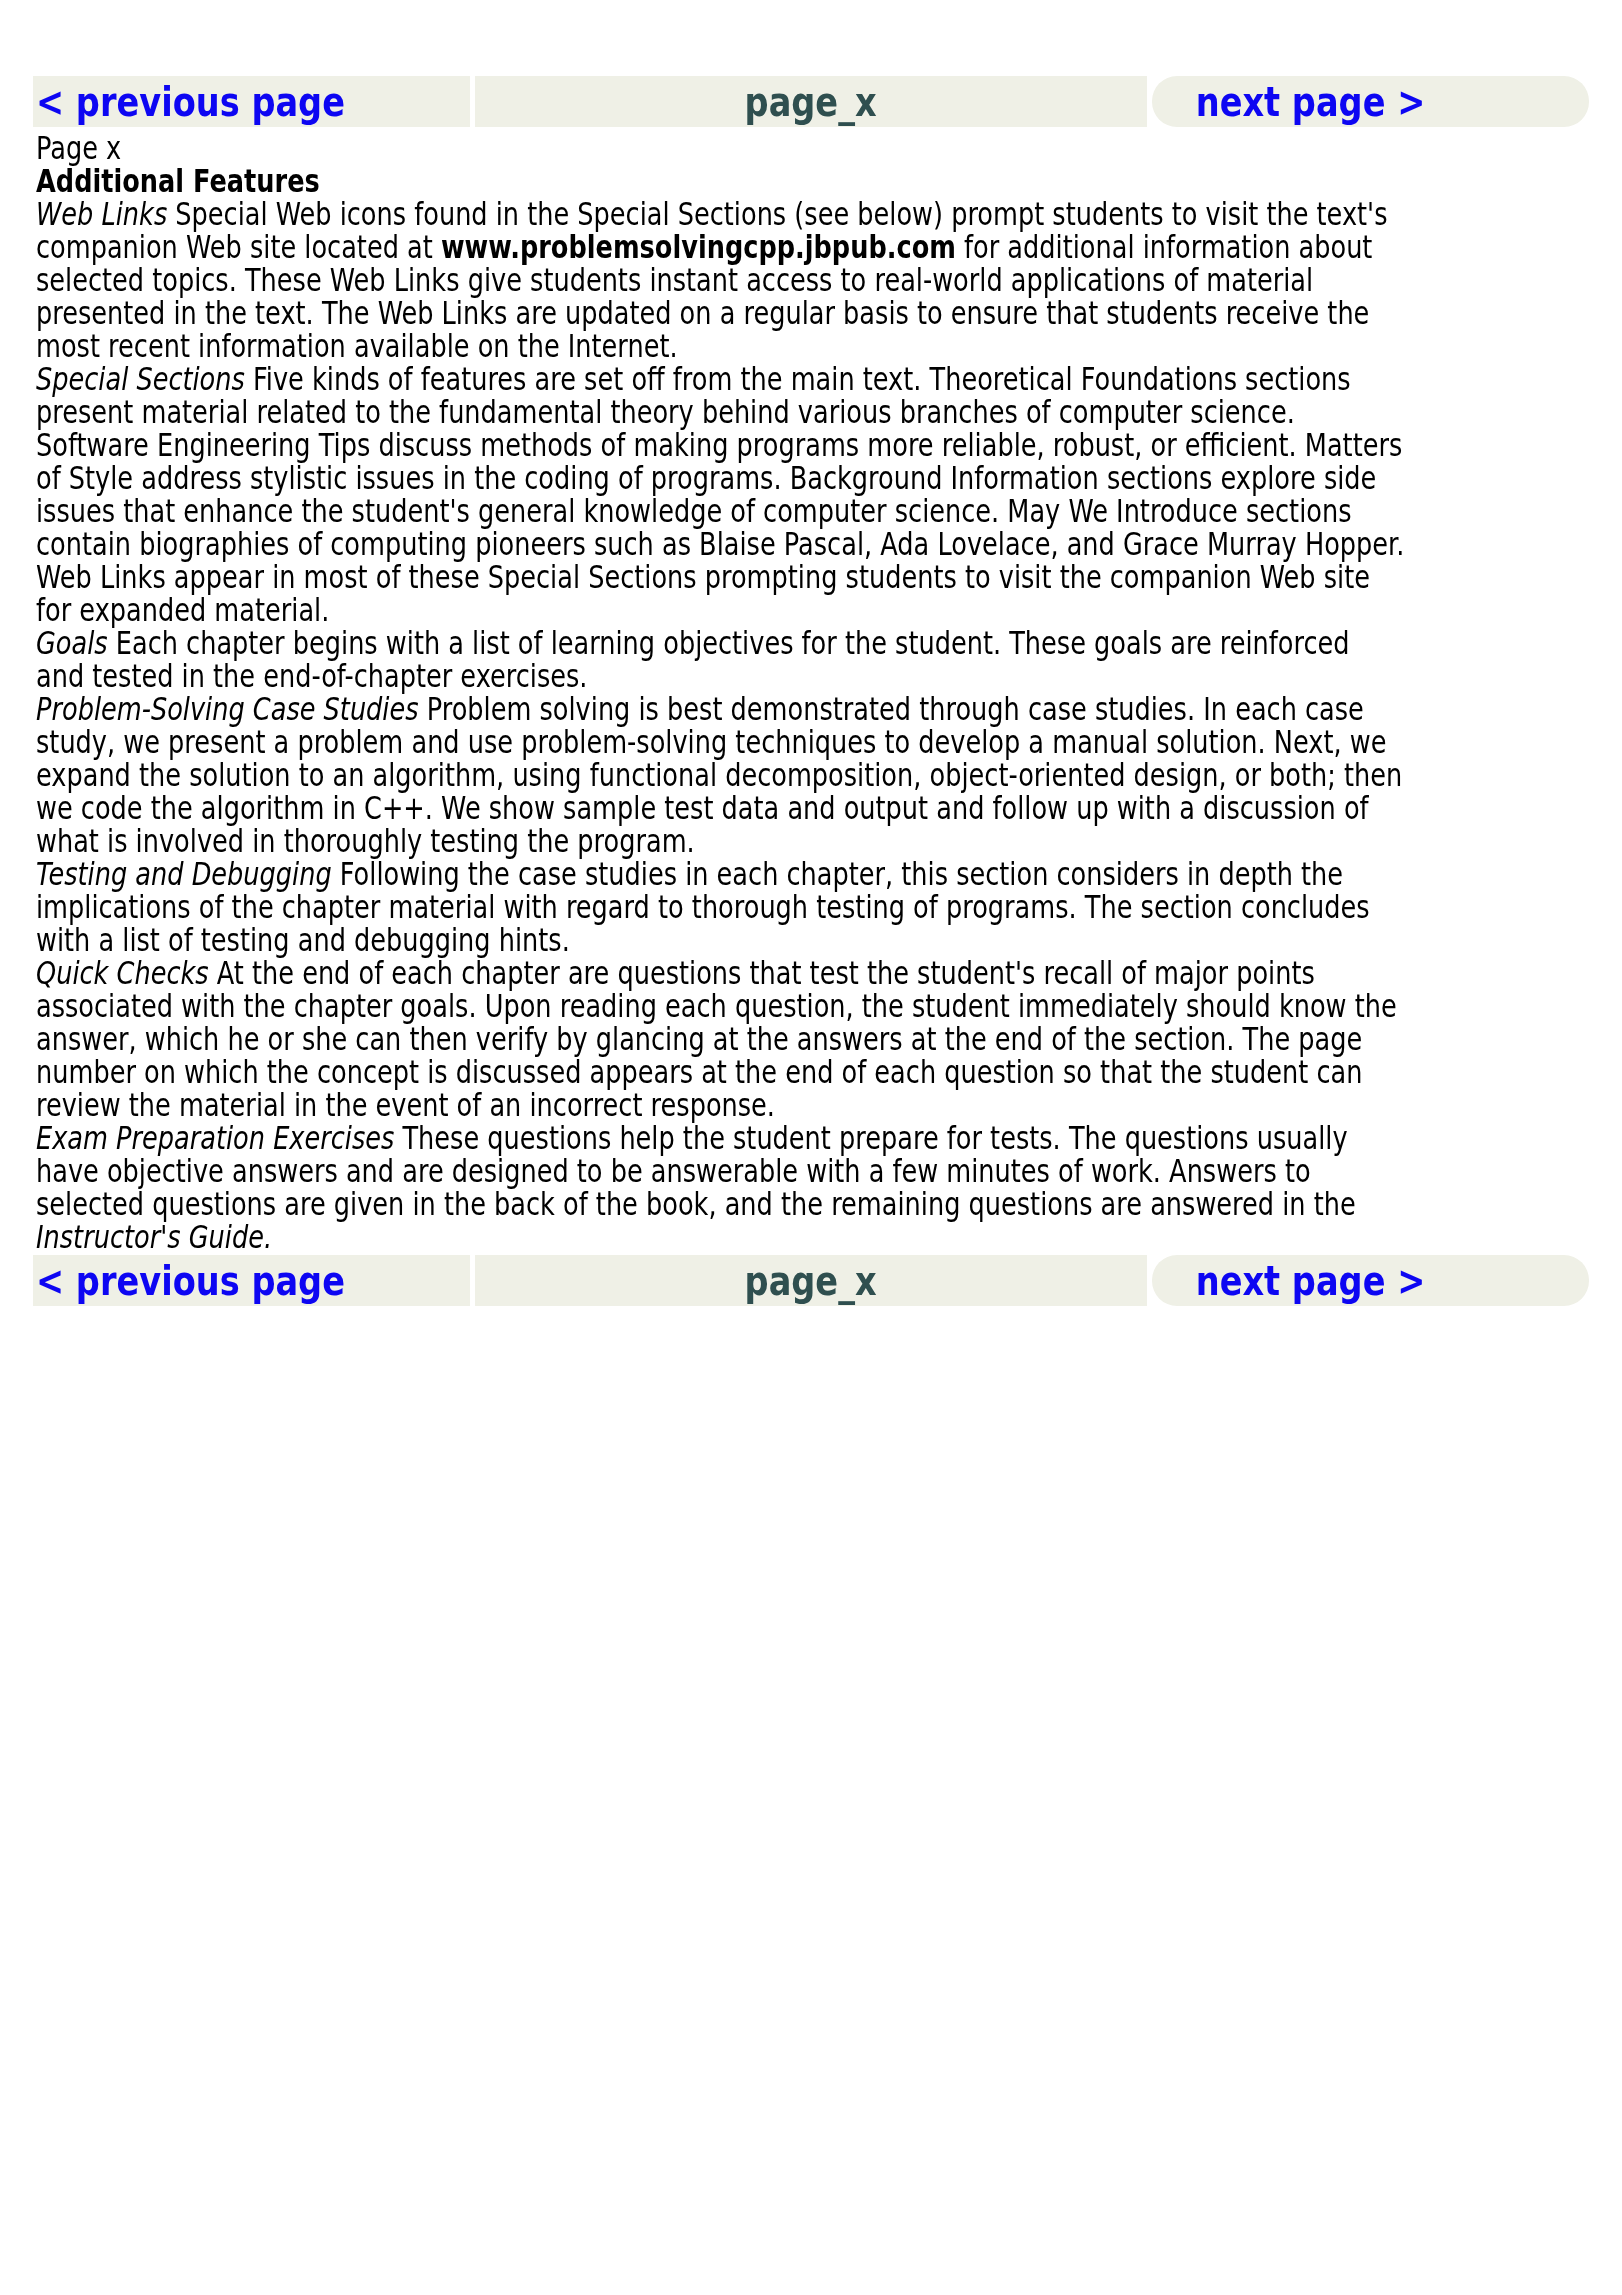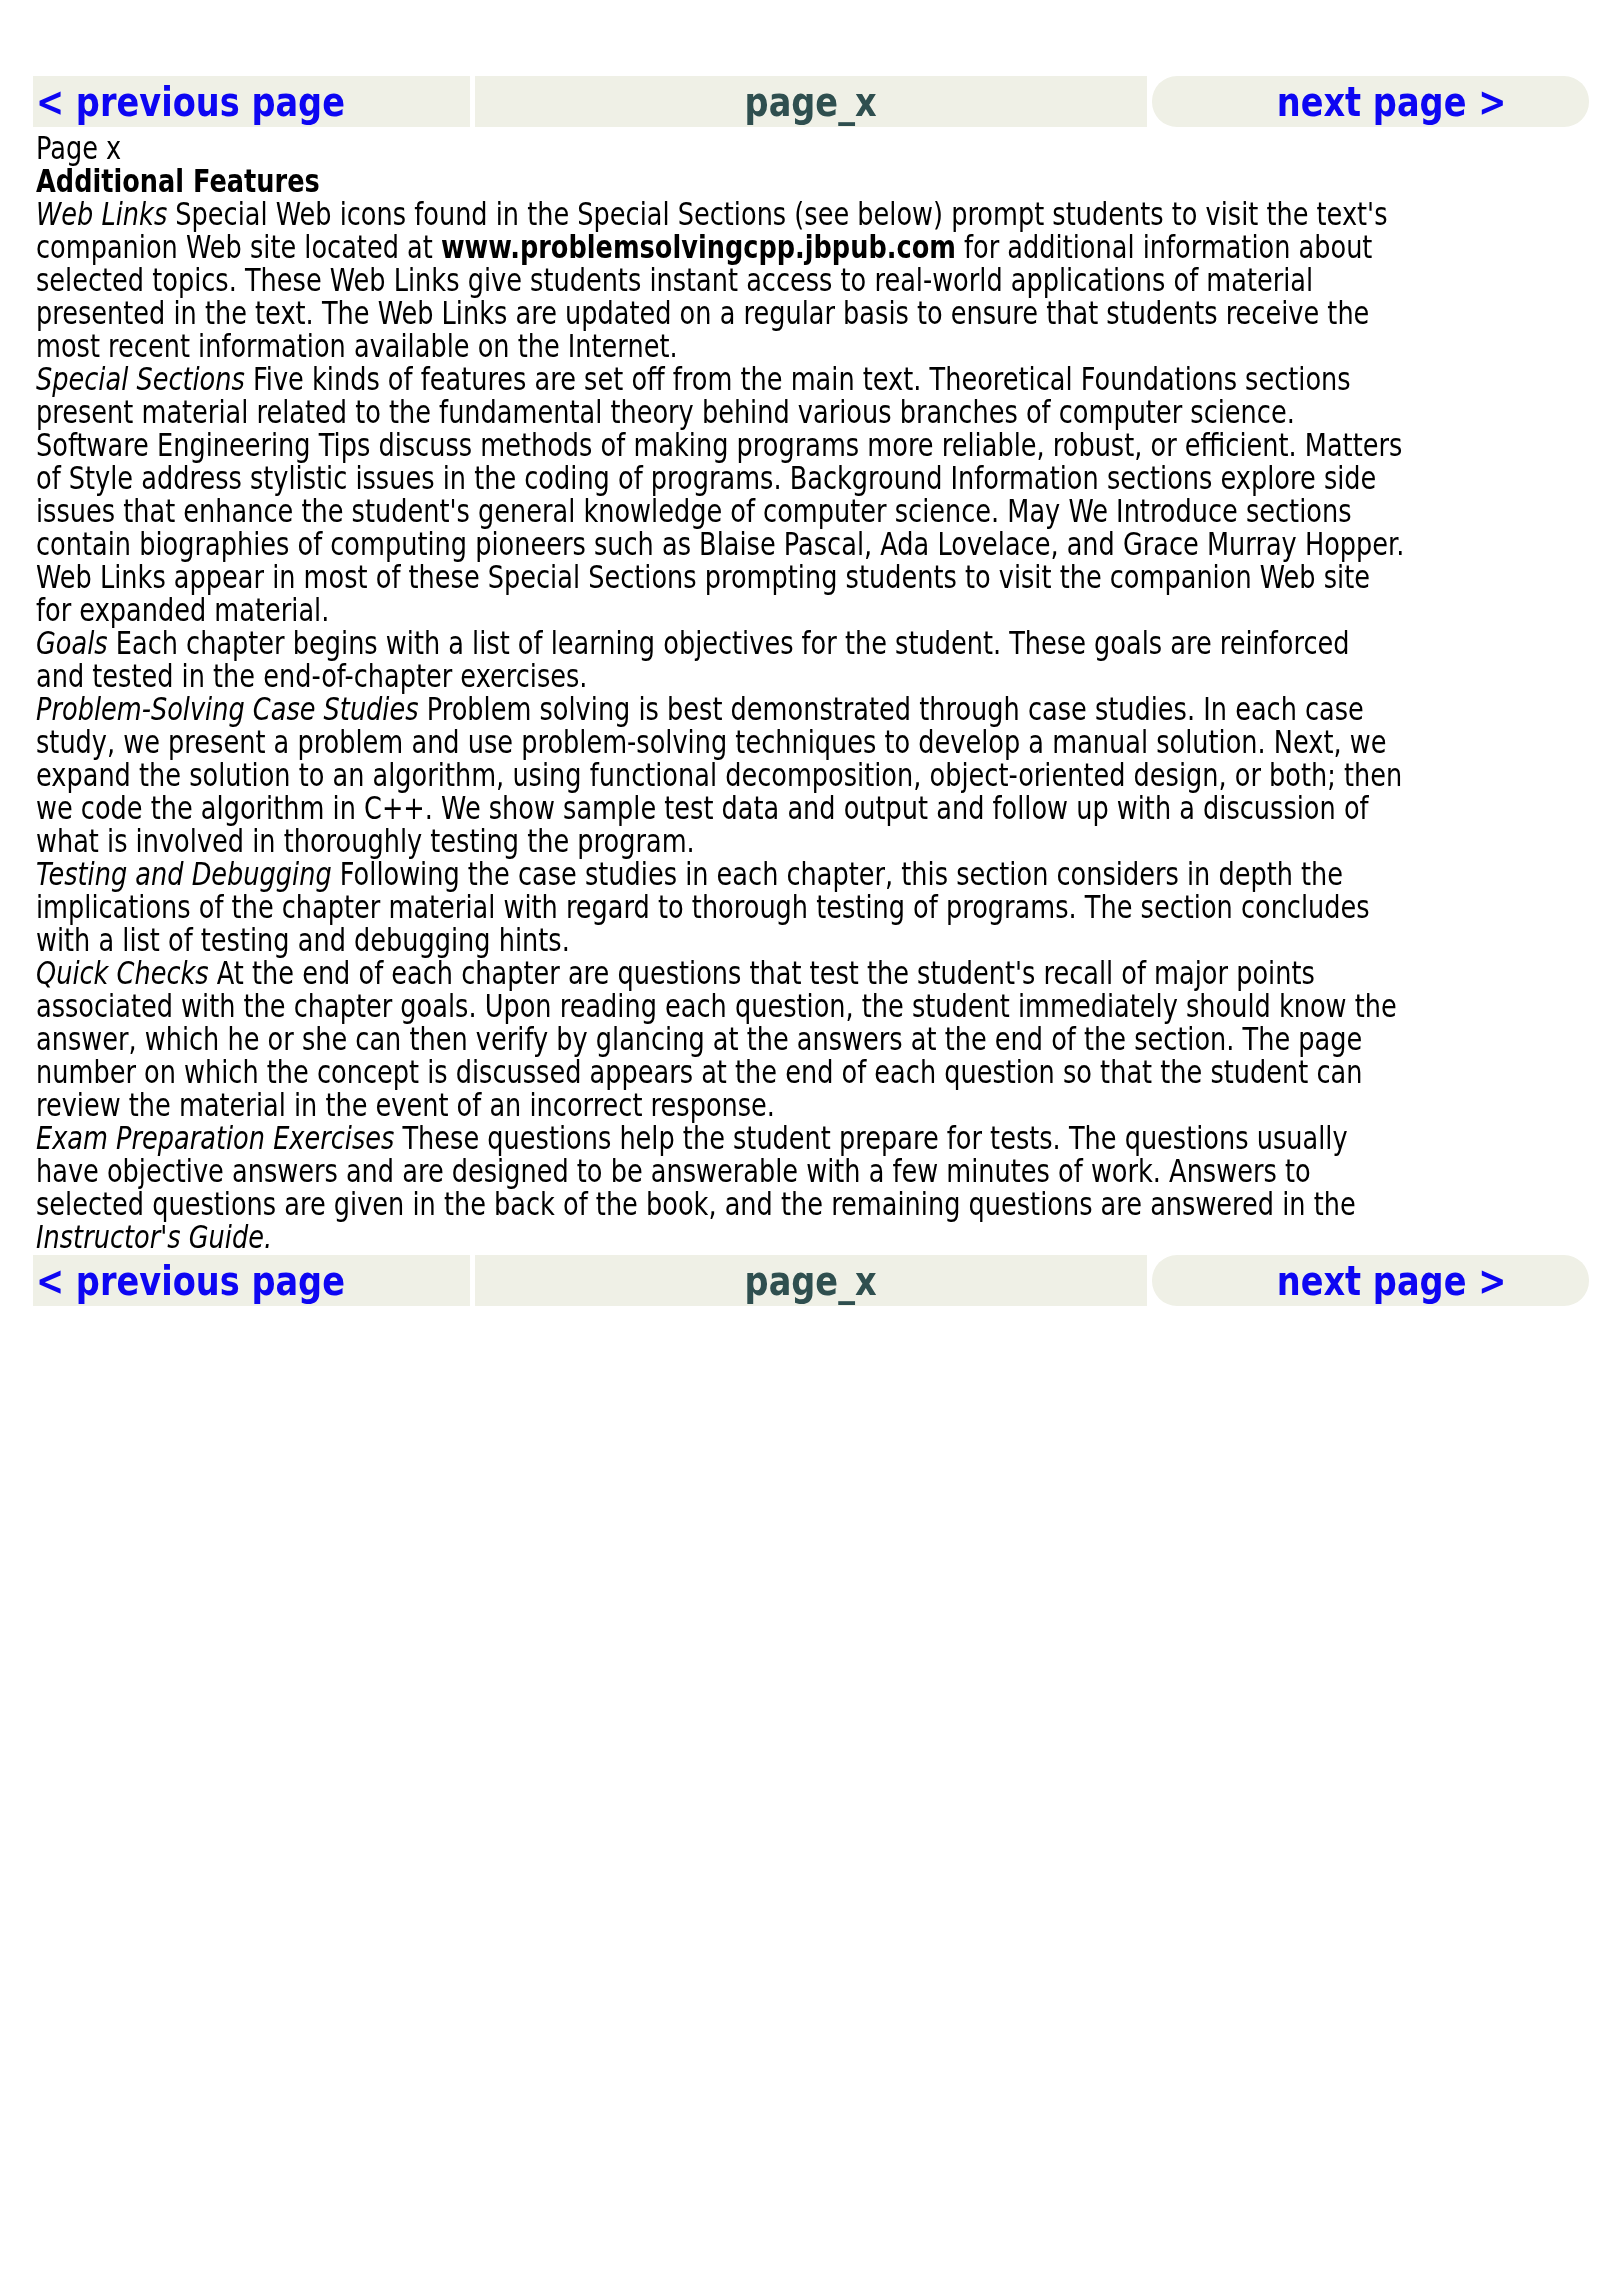--- a/index.html
+++ b/index.html
@@ -31,21 +31,21 @@
       display: flex;
       align-items: center;
       box-sizing: border-box;
       font-weight: bold;
       font-size: 40px;
       white-space: nowrap;
       overflow: hidden;
     }
     .nav-cell.prev { width: 463px; justify-content: flex-start; padding-left: 3.2px; }
     .nav-cell.mid { width: 714px; justify-content: center; }
-    .nav-cell.next { width: 463px; justify-content: center; padding-right: 3.2px; border-radius: 25px; }
+    .nav-cell.next { width: 463px; justify-content: flex-start; padding-right: 3.2px; border-radius: 25px; }
     .nav-link {
       color: #0d06f2;
       text-decoration: none;
       cursor: pointer;
       transform: scaleX(0.84);
       display: inline-block;
     }
     .nav-cell.prev .nav-link { transform-origin: left center; }
     .nav-cell.next .nav-link { transform-origin: right center; }
     .nav-page {

